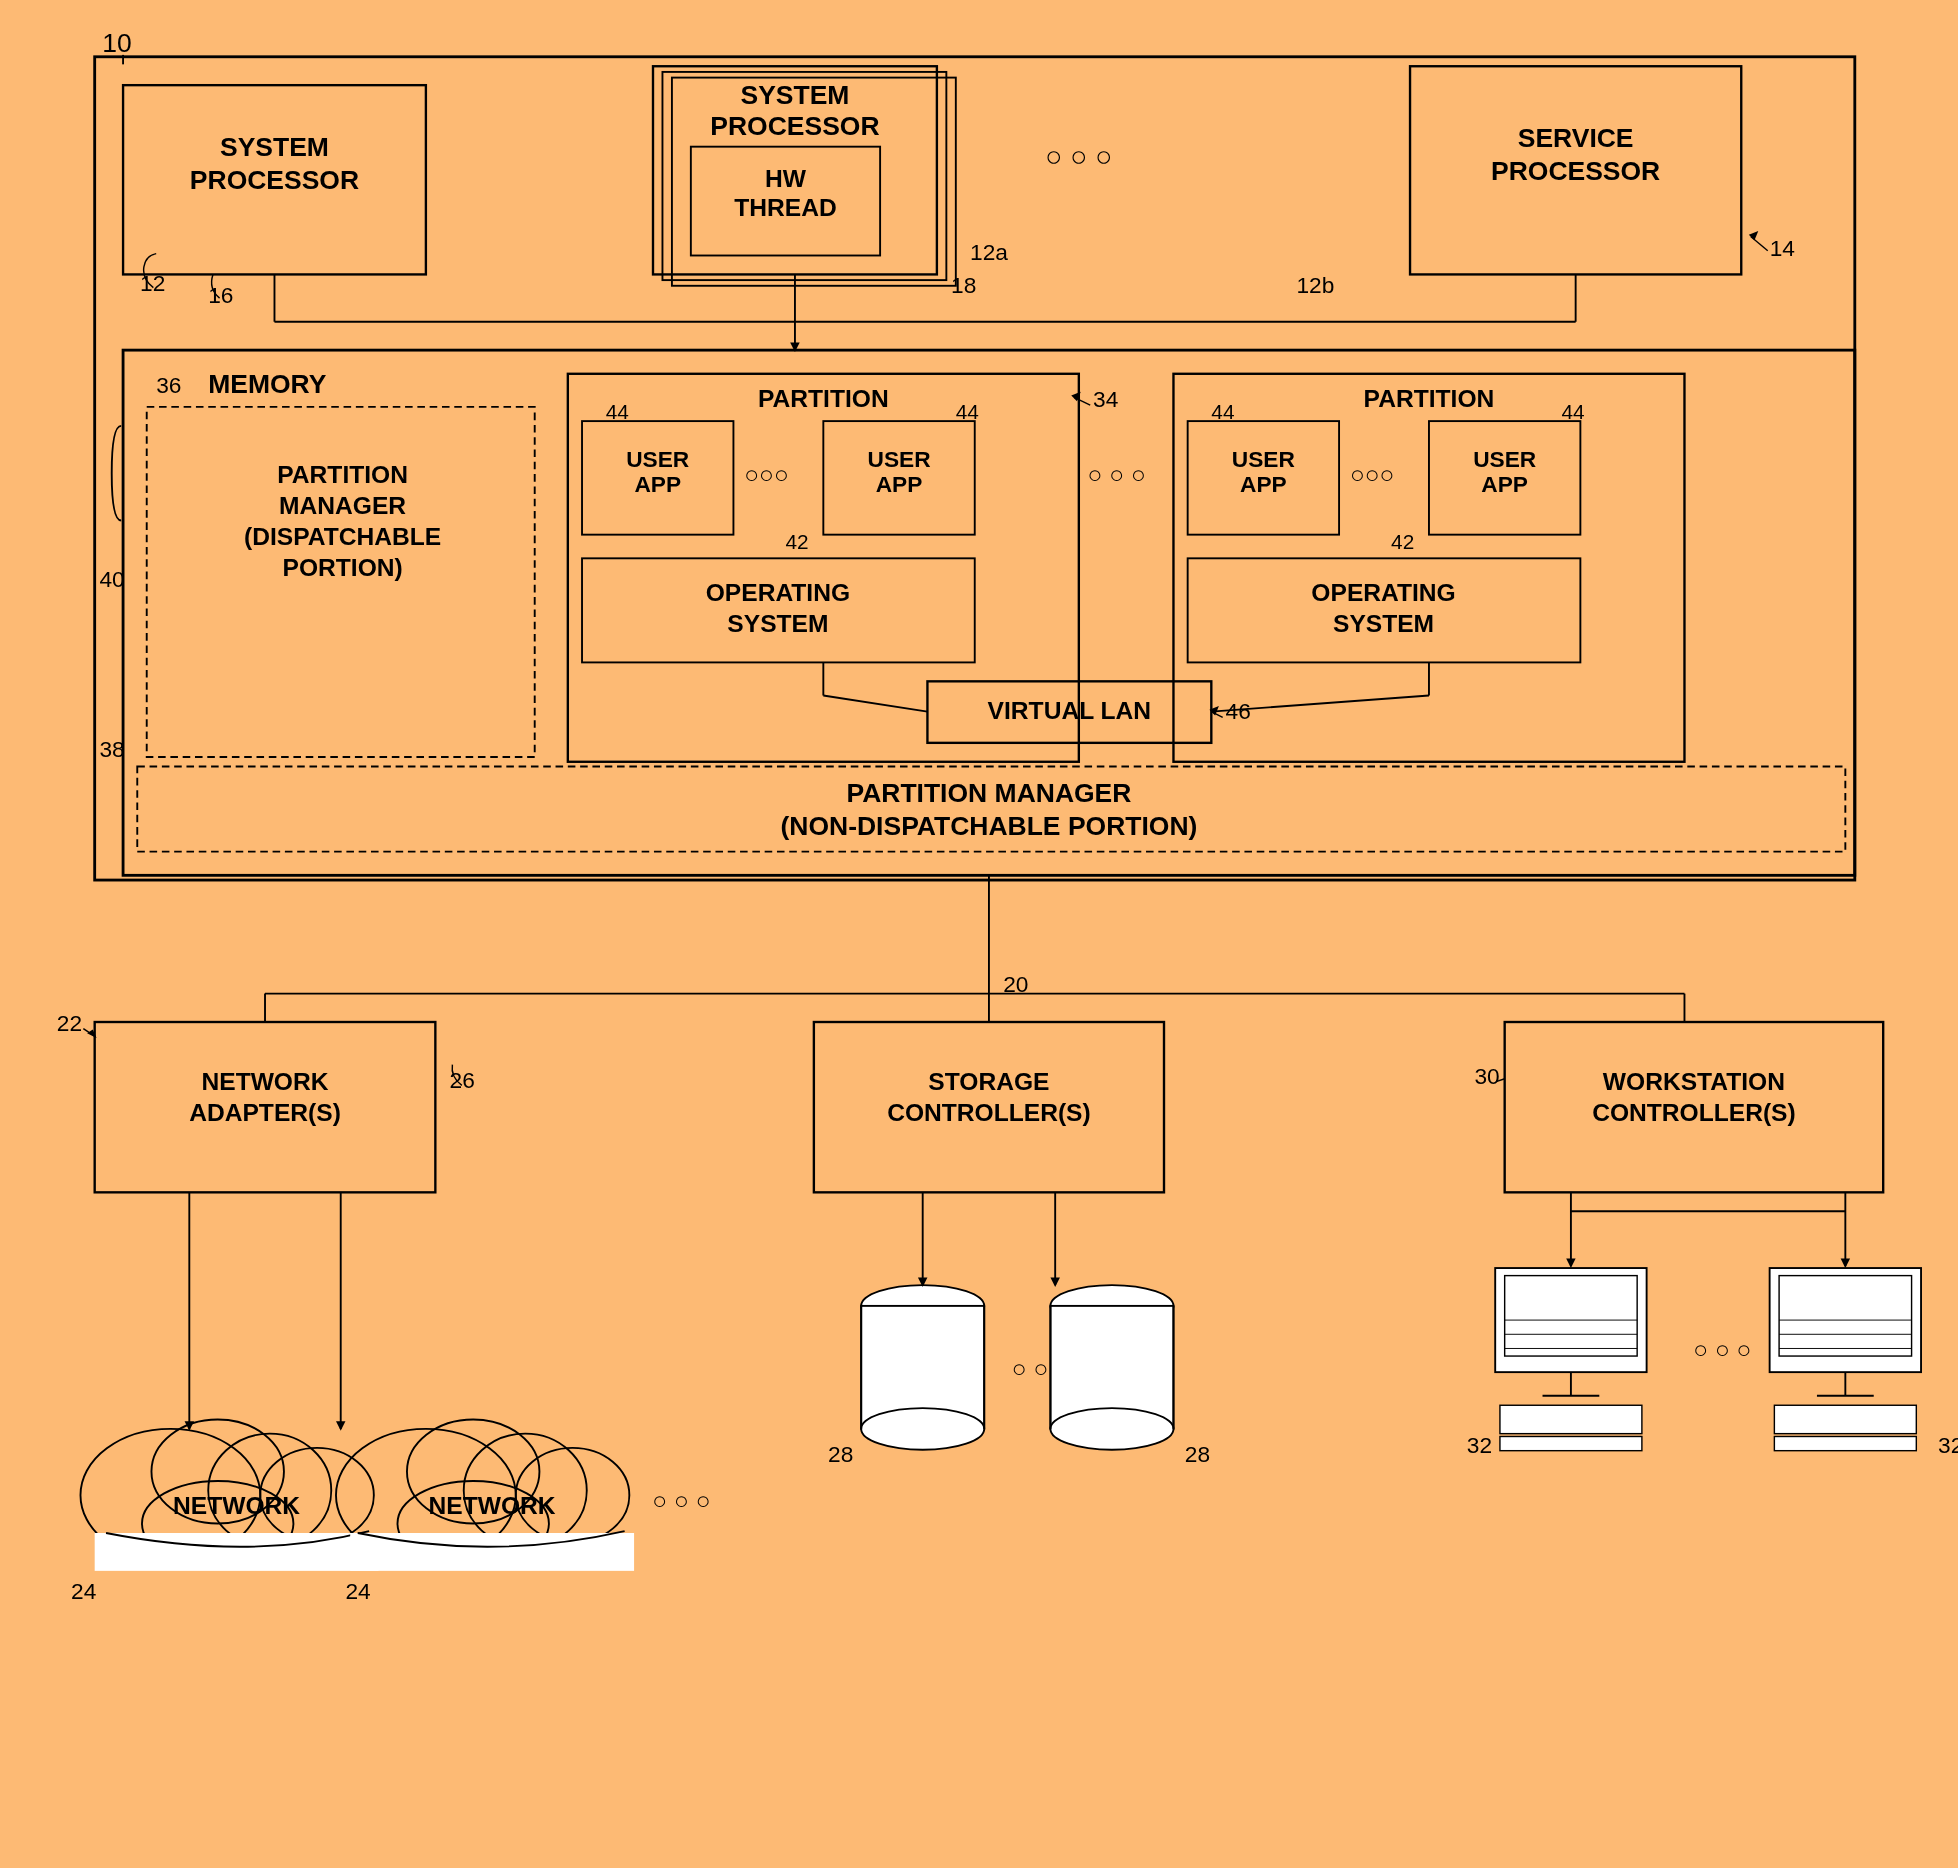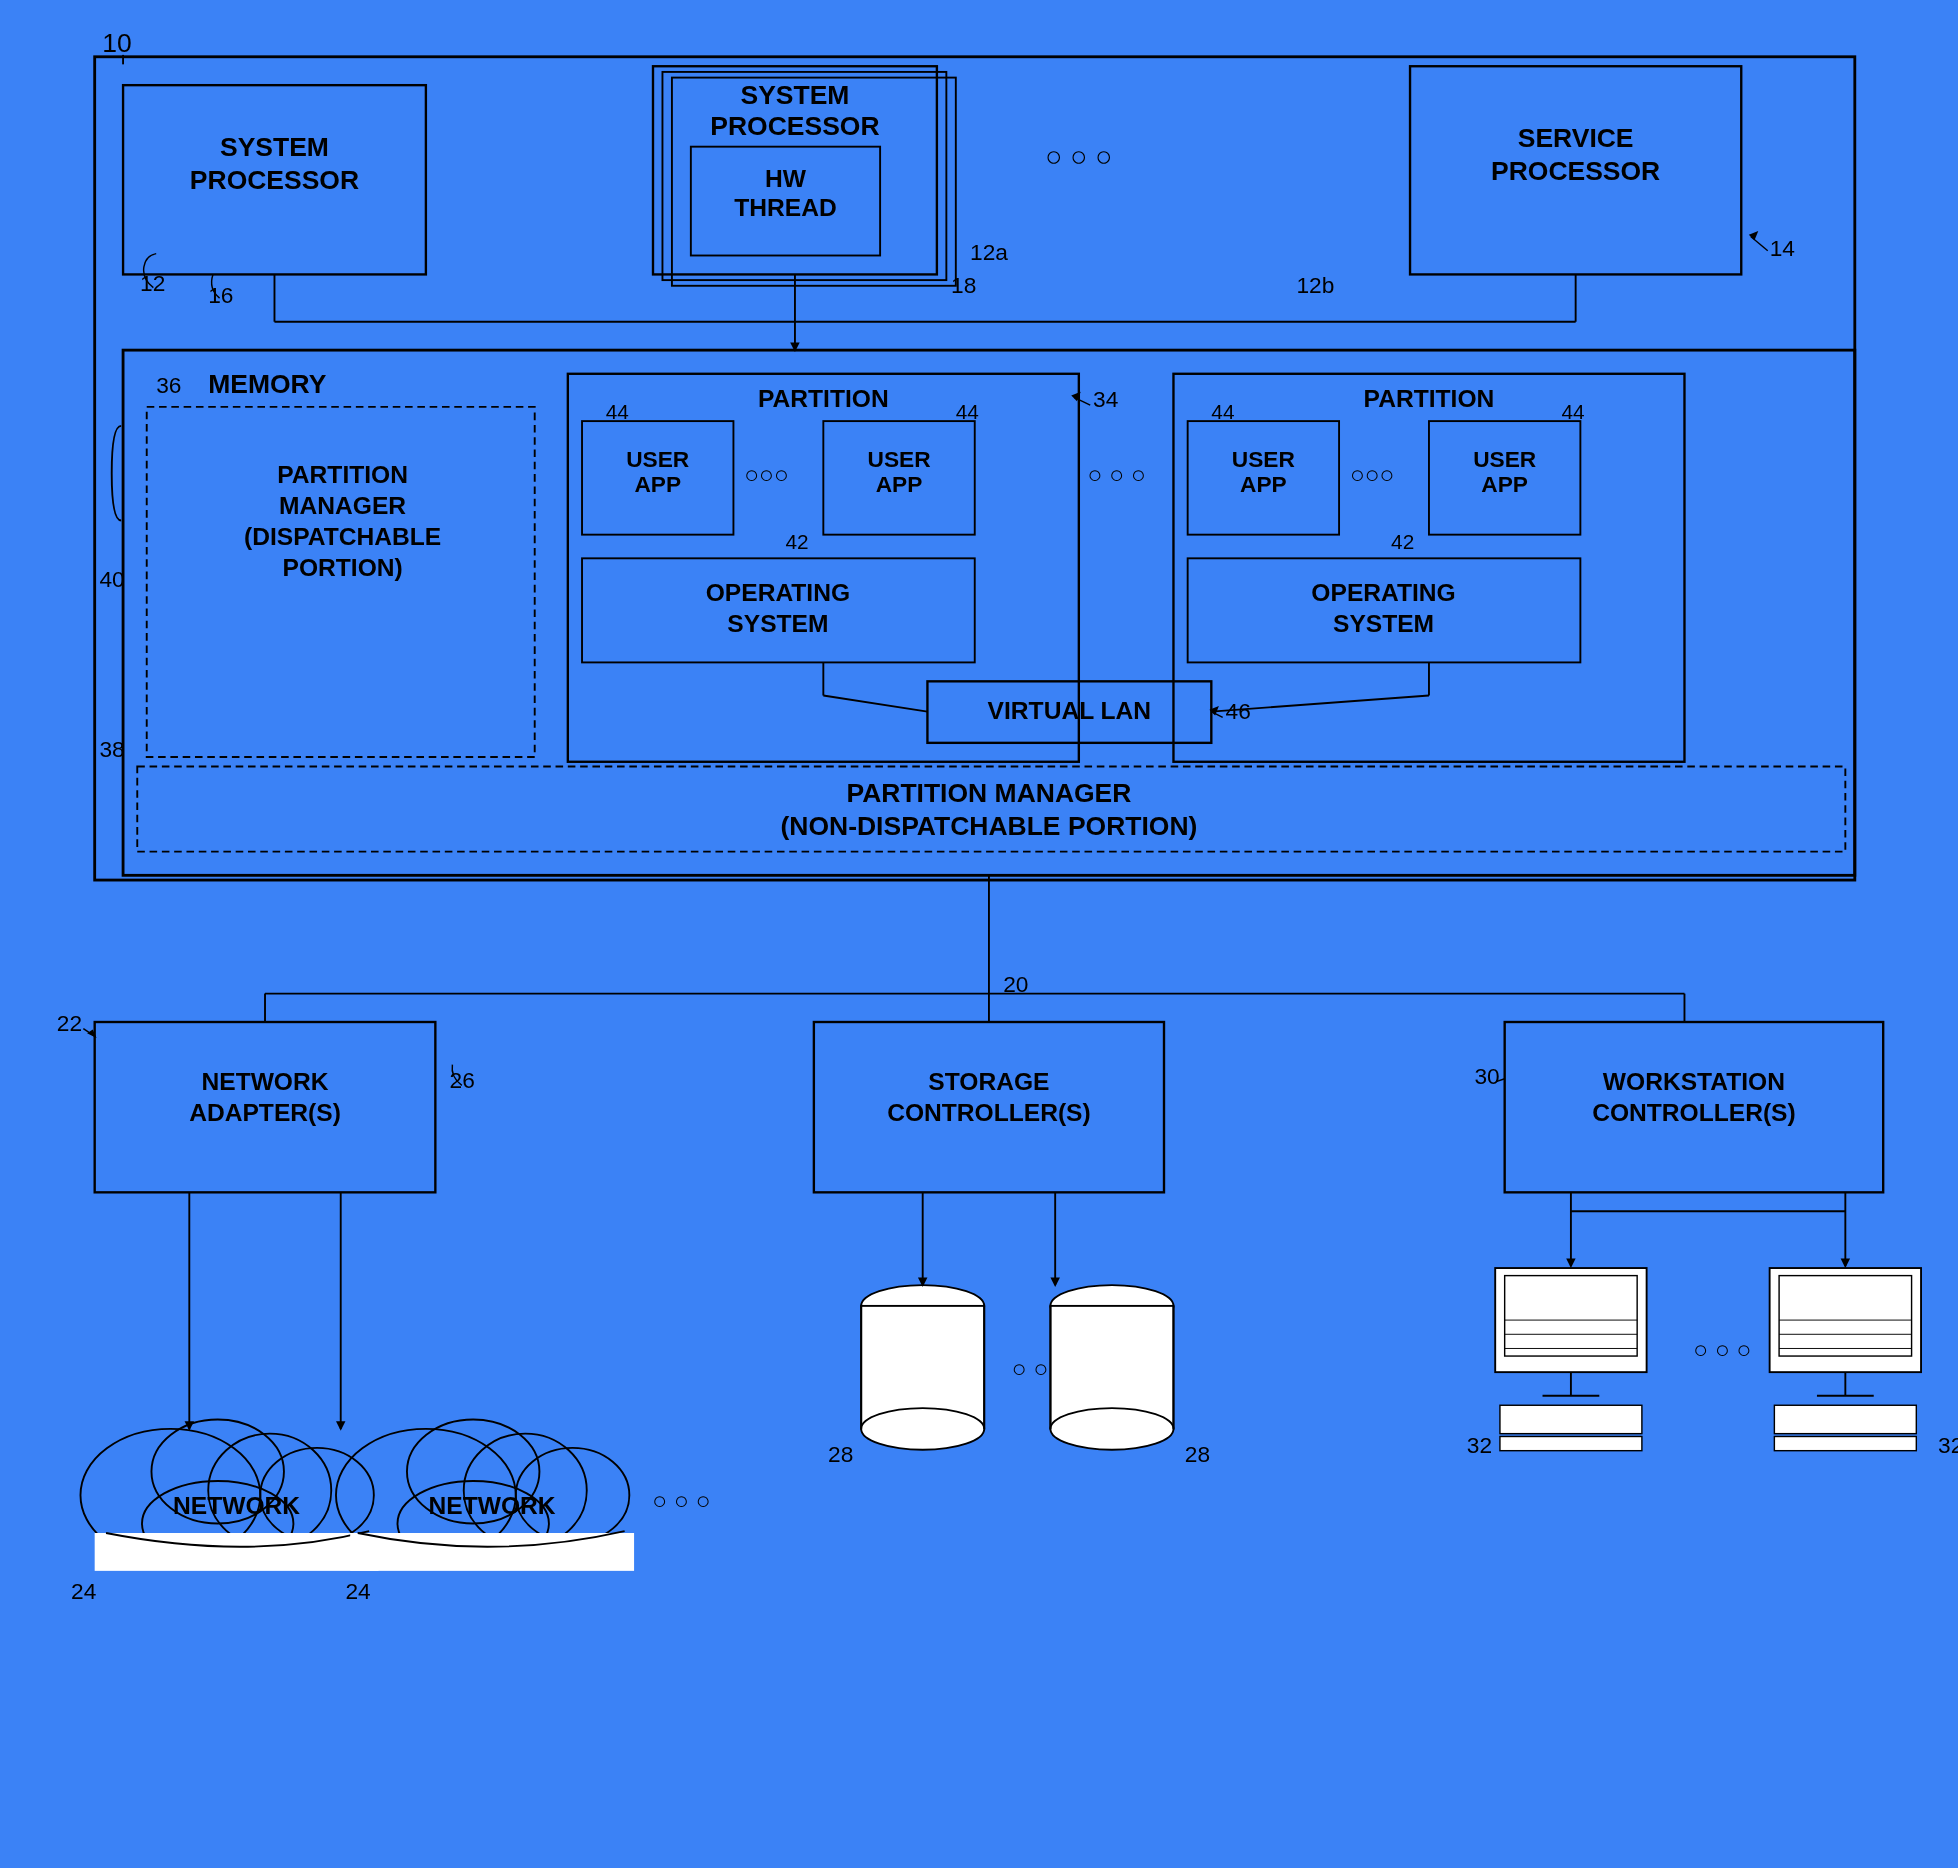--- a/index.html
+++ b/index.html
@@ -9,21 +9,21 @@
       width: 1958px;
       height: 1868px;
       position: relative;
       overflow: hidden;
     }
 
     .diagram-container {
       position: relative;
       width: 1958px;
       height: 1868px;
-      background: #3b82f6;
+      background: #fdba74;
     }
 
     
     .main-svg {
       position: absolute;
       top: 0; left: 0;
       width: 1958px;
       height: 1868px;
     }
   </style>

